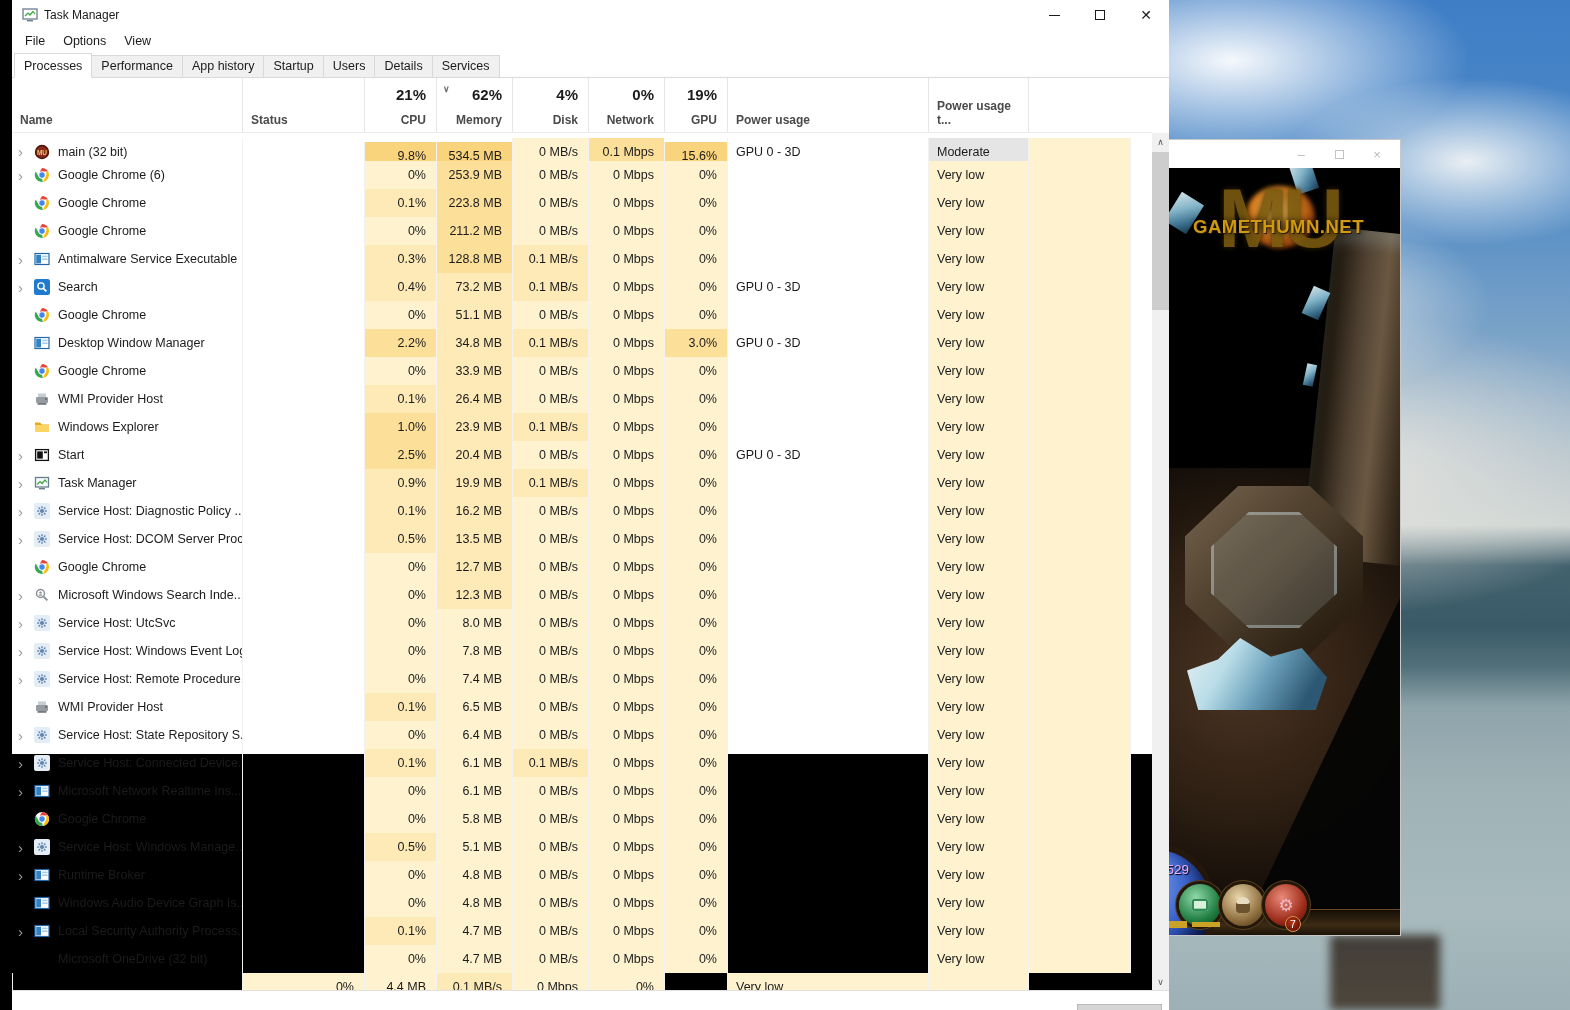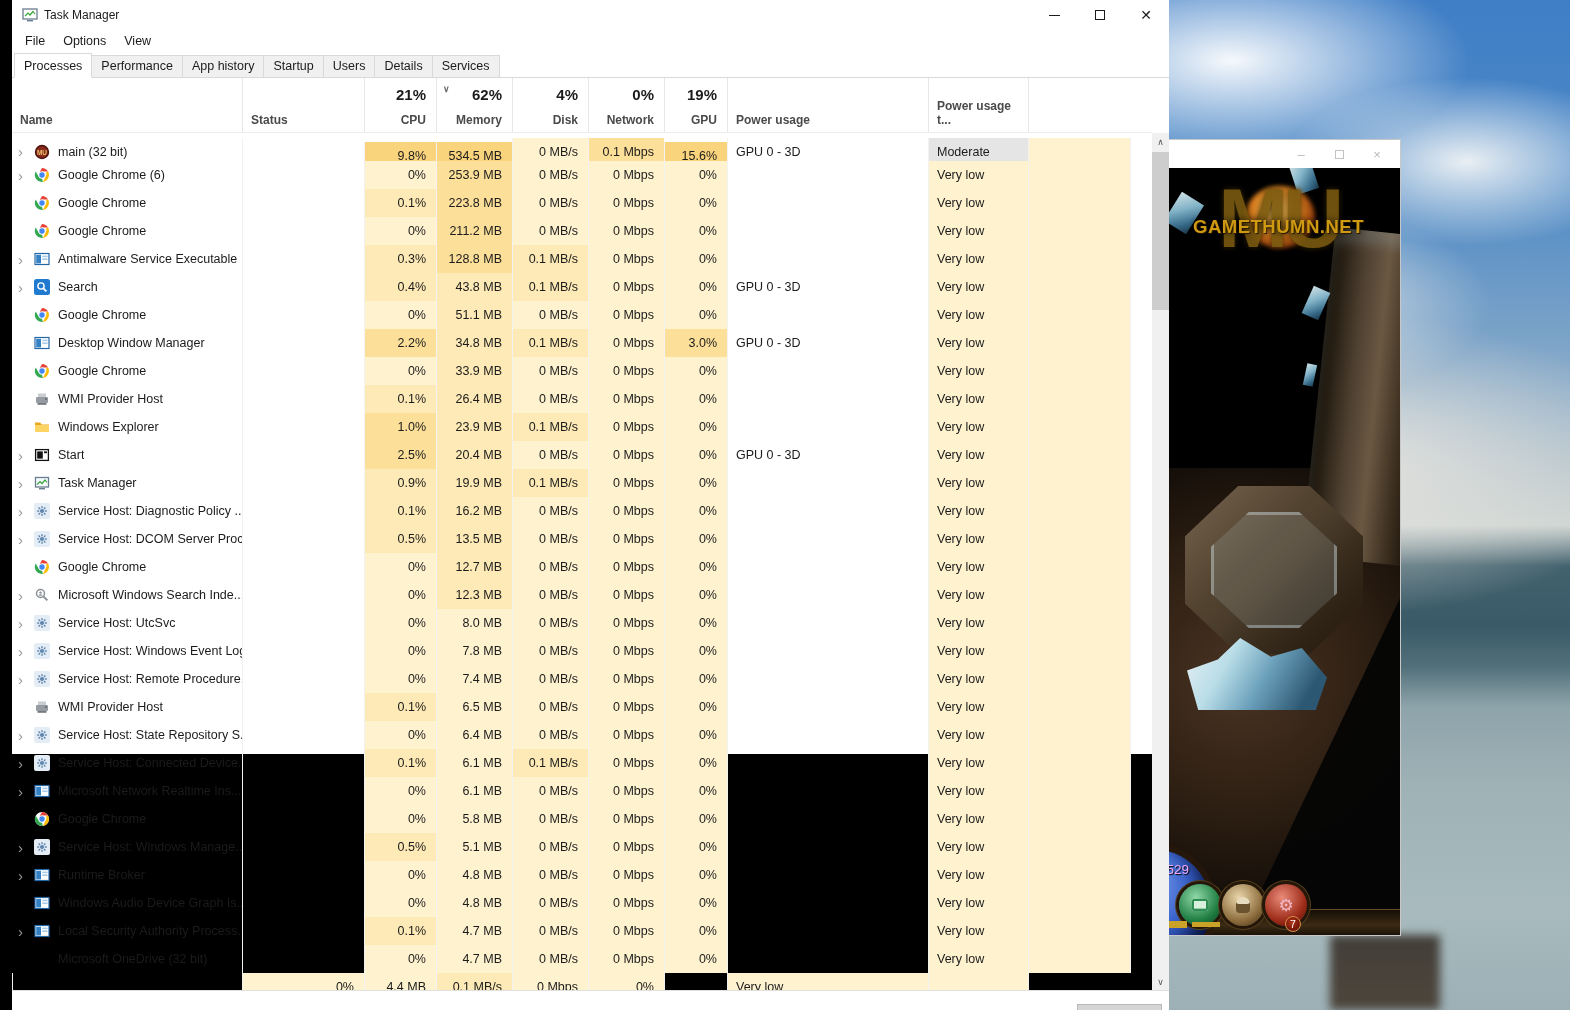--- a/index.html
+++ b/index.html
@@ -379,21 +379,21 @@
             <span class="exp">›</span>
             <span class="picon"><svg viewBox="0 0 16 16">
                 <rect width="16" height="16" rx="2.5" fill="#1f7ad0"></rect>
                 <circle cx="7" cy="7" r="3.1" fill="none" stroke="#fff" stroke-width="1.4"></circle>
                 <line x1="9.4" y1="9.4" x2="12.4" y2="12.4" stroke="#fff" stroke-width="1.7"></line>
               </svg></span>
             <span class="pname">Search</span>
           </div>
           <div class="cell txt"></div>
           <div class="cell num s1">0.4%</div>
-          <div class="cell num s1">43.8 MB</div>
+          <div class="cell num s1">73.2 MB</div>
           <div class="cell num s1">0.1 MB/s</div>
           <div class="cell num s0">0 Mbps</div>
           <div class="cell num s0">0%</div>
           <div class="cell txt">GPU 0 - 3D</div>
           <div class="cell txt s0">Very low</div>
           <div class="cell txt s0"></div>
           <div class="cell "></div>
         </div>
         <div class="prow grid">
           <div class="cell first name-cell">

